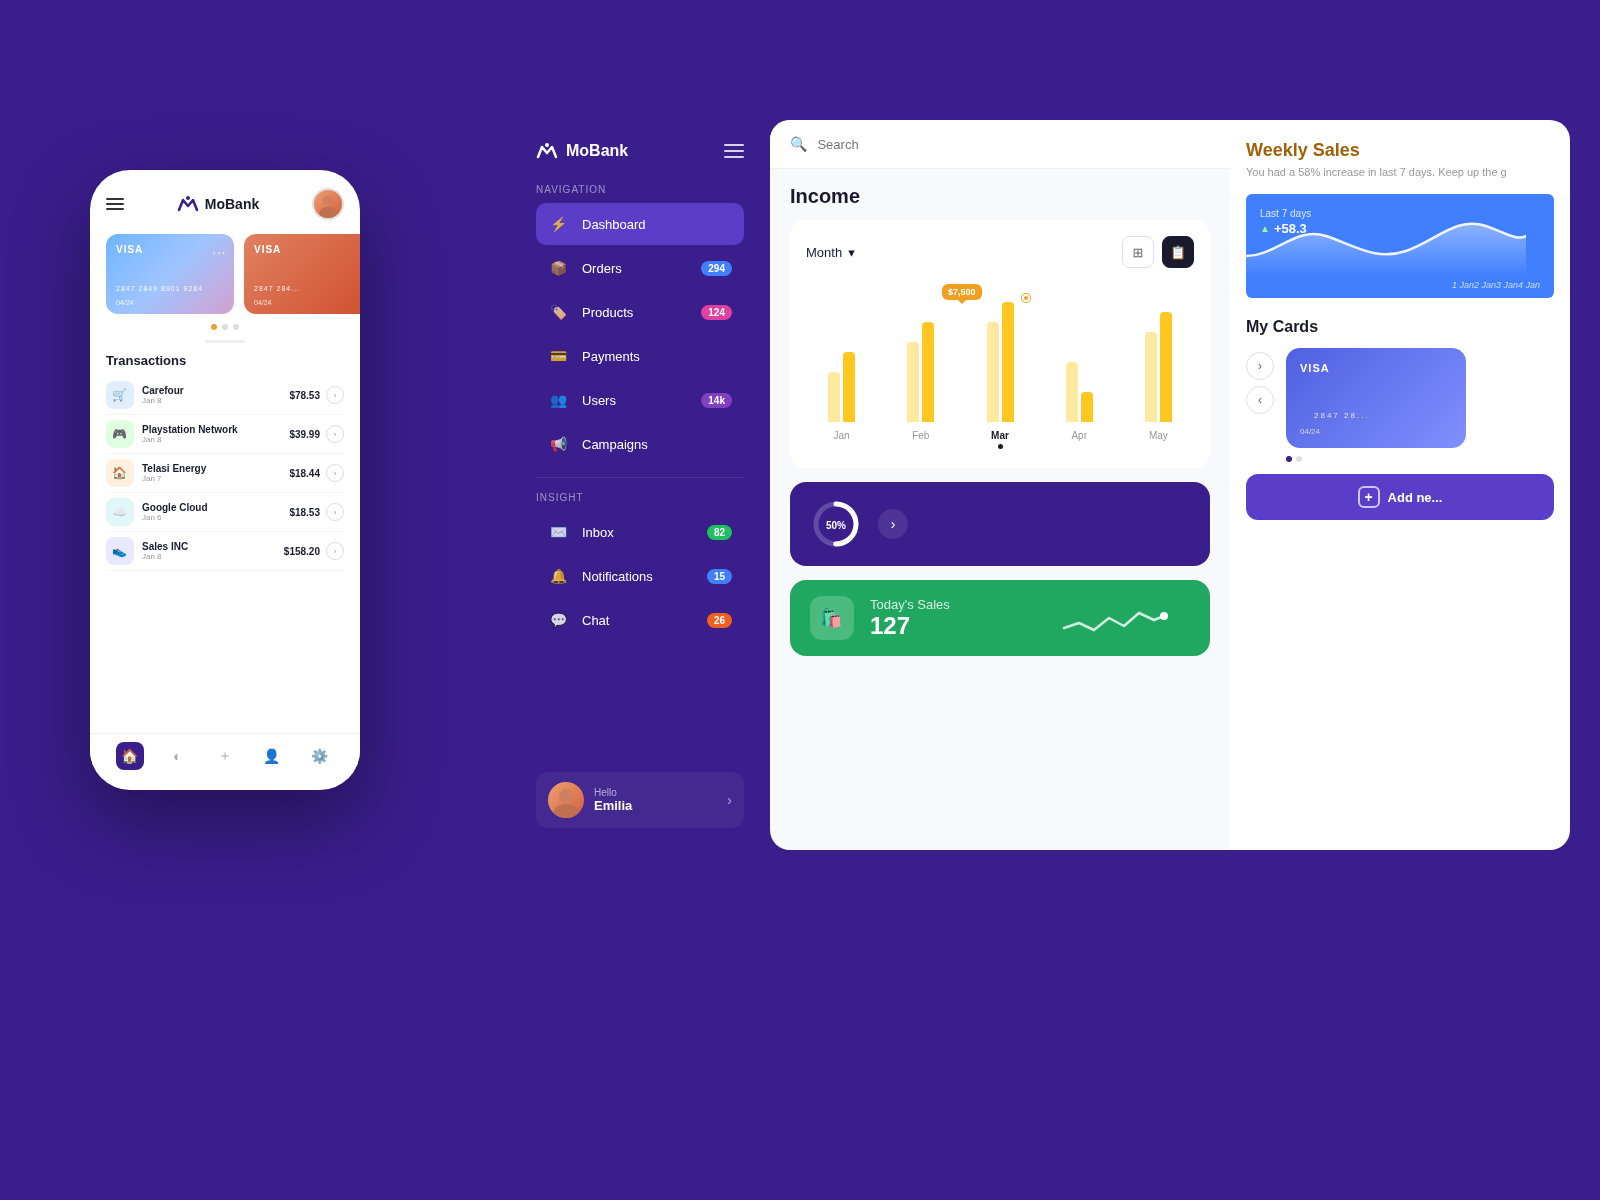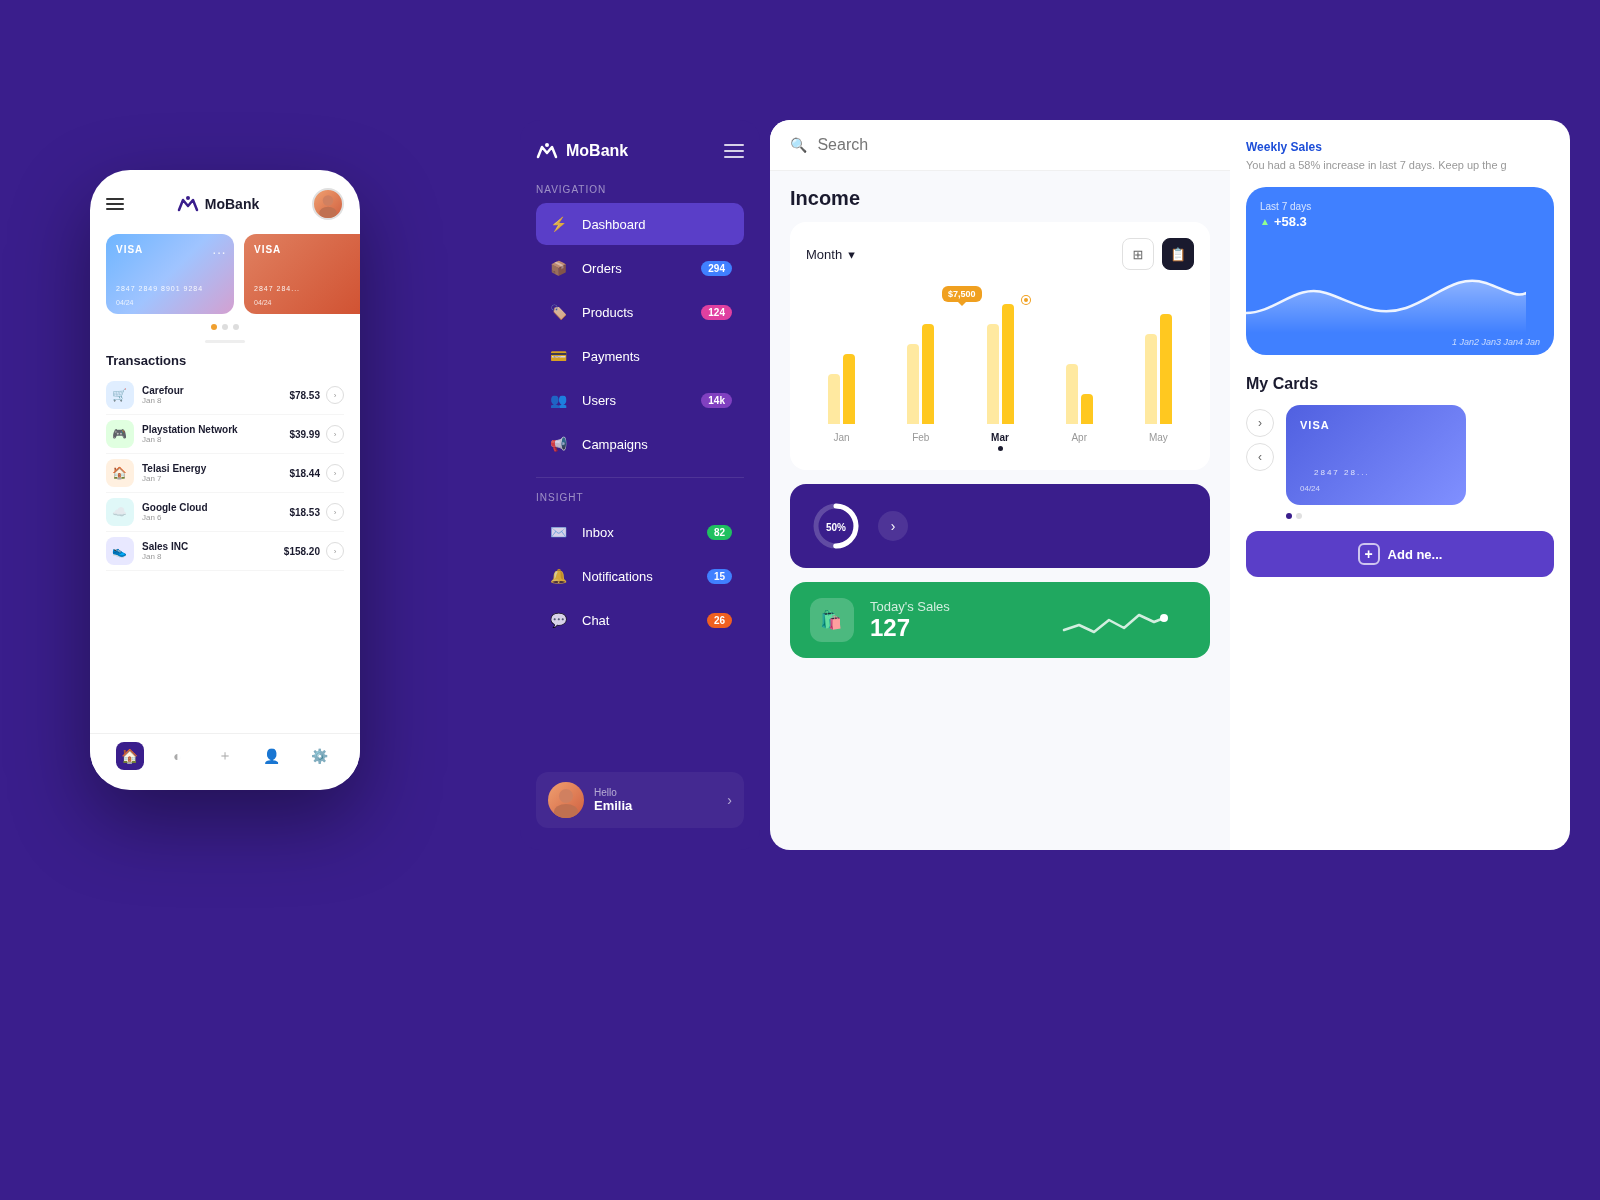--- a/index.html
+++ b/index.html
@@ -341,21 +341,21 @@
       background: #fff;
       display: flex;
       align-items: center;
       gap: 10px;
       border-bottom: 1px solid #f0f0f0;
     }
     .search-icon-inner { color: #999; font-size: 14px; }
     .search-input {
       border: none;
       outline: none;
-      font-size: 16px;
+      font-size: 13px;
       color: #0c4a6e;
       background: transparent;
       flex: 1;
     }
 
     .dashboard-content {
       flex: 1;
       overflow-y: auto;
       padding: 16px 20px;
       scrollbar-width: none;
@@ -552,38 +552,38 @@
       left: 1230px;
       top: 120px;
       width: 340px;
       height: 730px;
       background: #fff;
       border-radius: 0 20px 20px 0;
       padding: 20px 16px;
       overflow: hidden;
     }
     .weekly-sales-title {
-      font-size: 12px;
+      font-size: 18px;
       font-weight: 700;
-      color: #1d4ed8;
+      color: #a16207;
       margin-bottom: 4px;
     }
     .weekly-sales-sub {
       font-size: 11px;
       color: #999;
       margin-bottom: 14px;
       line-height: 1.4;
     }
     .weekly-chart-card {
       background: #4080ff;
-      border-radius: 20px;
+      border-radius: 6px;
       padding: 14px;
       margin-bottom: 20px;
       position: relative;
-      height: 168px;
+      height: 104px;
       overflow: hidden;
     }
     .weekly-chart-label {
       font-size: 10px;
       color: rgba(255,255,255,0.8);
       margin-bottom: 2px;
     }
     .weekly-chart-value {
       display: flex;
       align-items: center;

